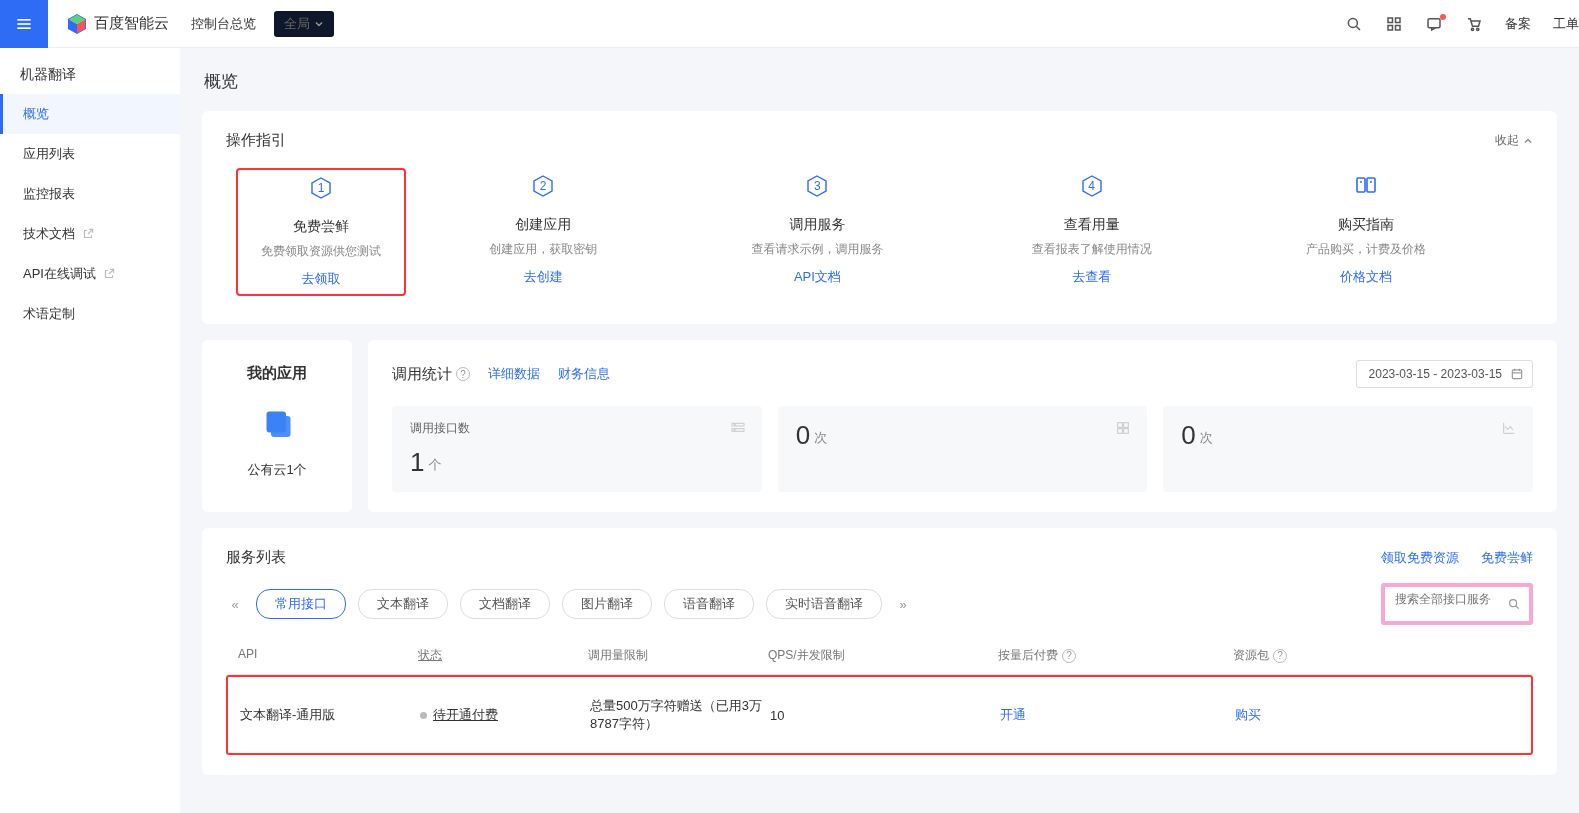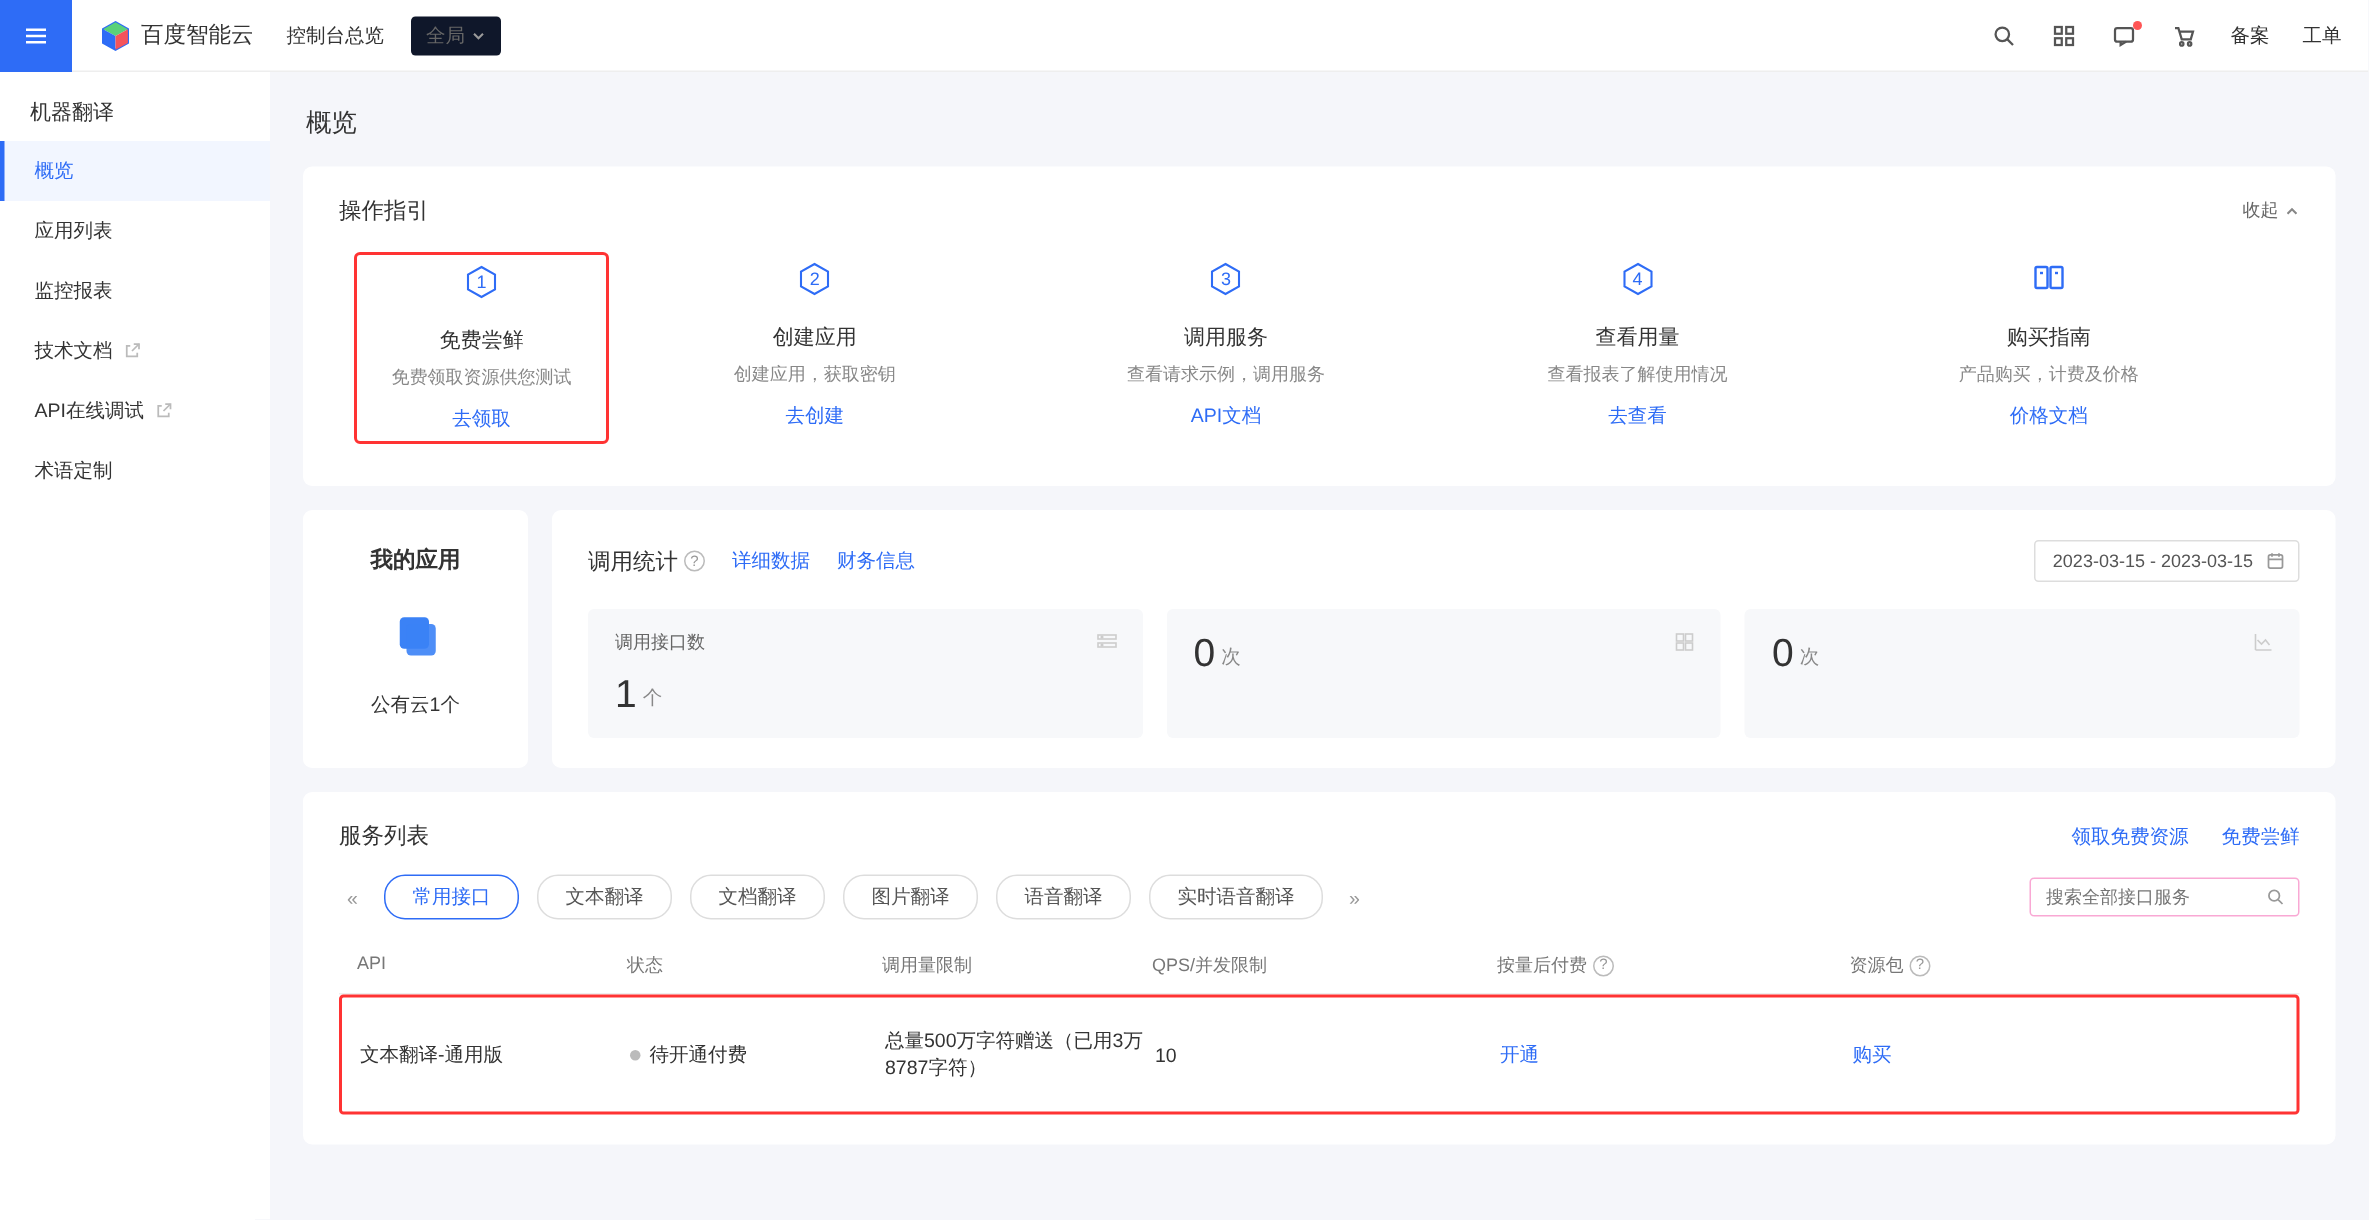--- a/index.html
+++ b/index.html
@@ -1,19 +1,19 @@
 <!DOCTYPE html>
 <html><head>
 <meta charset="utf-8">
 <style>
 * { margin:0; padding:0; box-sizing:border-box; font-family:"Microsoft YaHei","PingFang SC",Arial,sans-serif; }
 body { background:#F5F6FA; color:#333; font-size:13px; overflow-x:hidden; }
 
 
-.topbar { height:48px; background:#fff; display:flex; align-items:center; padding-right:18px; border-bottom:1px solid #eee; }
+.topbar { height:48px; background:#fff; display:flex; align-items:center; border-bottom:1px solid #eee; }
 .hamburger { width:48px; height:48px; background:#2E6CF6; display:flex; align-items:center; justify-content:center; cursor:pointer; }
 .hamburger svg { width:20px; height:20px; }
 .logo { display:flex; align-items:center; margin-left:18px; gap:6px; font-size:15px; font-weight:500; color:#333; }
 .logo-cube { width:22px; height:22px; }
 .topbar-title { margin-left:22px; font-size:13px; color:#333; }
 .scope-select { margin-left:18px; display:flex; align-items:center; gap:4px; padding:4px 10px; background:#0f172a; border-radius:3px; cursor:pointer; color:#666; }
 .top-spacer { flex:1; }
 .top-icons { display:flex; align-items:center; gap:22px; }
 .top-icons .ic { width:18px; height:18px; cursor:pointer; display:flex; align-items:center; justify-content:center; color:#555; }
 .top-icons .txt { font-size:13px; color:#333; cursor:pointer; }
@@ -77,27 +77,27 @@
 .svc-hd { display:flex; align-items:center; justify-content:space-between; margin-bottom:16px; }
 .svc-hd-t { font-size:15px; font-weight:500; }
 .svc-hd-lk { display:flex; gap:22px; }
 .svc-hd-lk span { color:#2E6CF6; font-size:13px; cursor:pointer; }
 
 .tabs { display:flex; align-items:center; gap:12px; margin-bottom:12px; }
 .tabs .scroll-ic { width:18px; height:18px; color:#999; cursor:pointer; display:flex; align-items:center; justify-content:center; }
 .tab-pill { padding:5px 18px; border:1px solid #ddd; border-radius:14px; font-size:13px; color:#555; cursor:pointer; background:#fff; }
 .tab-pill.active { border-color:#2E6CF6; color:#2E6CF6; }
 .tabs-sp { flex:1; }
-.search-box { width:180px; border:1px solid #f9a8d4; border-radius:3px; padding:5px 28px 5px 10px; font-size:12px; color:#333; position:relative; }
+.search-box { width:152px; border:4px solid #f9a8d4; border-radius:3px; padding:5px 28px 15px 10px; font-size:12px; color:#333; position:relative; }
 .search-box input { border:none; outline:none; width:100%; font-size:12px; background:transparent; }
 .search-box svg { position:absolute; right:8px; top:50%; transform:translateY(-50%); width:14px; height:14px; color:#999; }
 
 
 .tbl-head { display:flex; padding:10px 12px; color:#777; font-size:12px; border-bottom:1px solid #eee; }
-.col-api{flex:0 0 180px;} .col-st{flex:0 0 170px;} .col-lim{flex:0 0 180px;} .col-qps{flex:0 0 230px;} .col-pay{flex:0 0 235px;} .col-pkg{flex:1;}
+.col-api{flex:0 0 180px;} .col-st{flex:0 0 170px;text-decoration:underline;} .col-lim{flex:0 0 180px;} .col-qps{flex:0 0 230px;} .col-pay{flex:0 0 235px;} .col-pkg{flex:1;}
 .hd-q { display:flex; align-items:center; gap:4px; }
 
 .tbl-row-wrap { border:2px solid #F33; border-radius:3px; }
 .tbl-row { display:flex; align-items:center; padding:20px 12px; font-size:13px; }
 .status-dot { width:7px; height:7px; border-radius:50%; background:#bbb; display:inline-block; margin-right:6px; }
 .lnk-blue { color:#2E6CF6; cursor:pointer; }
 </style>
 </head>
 <body>
 

